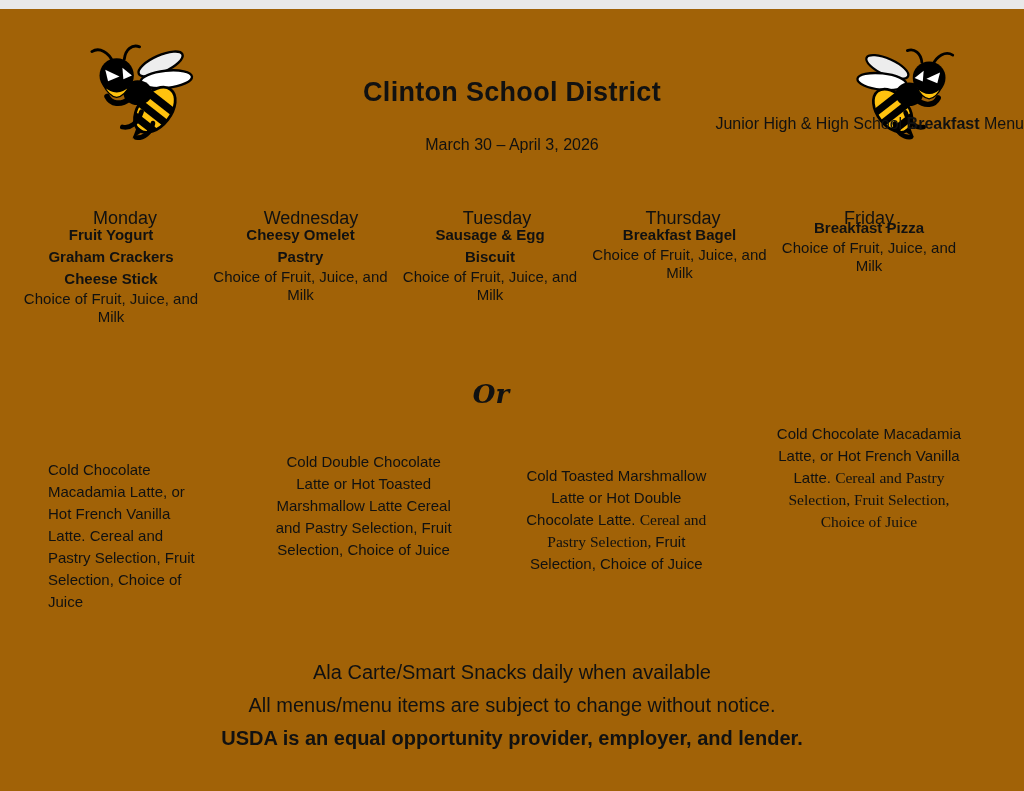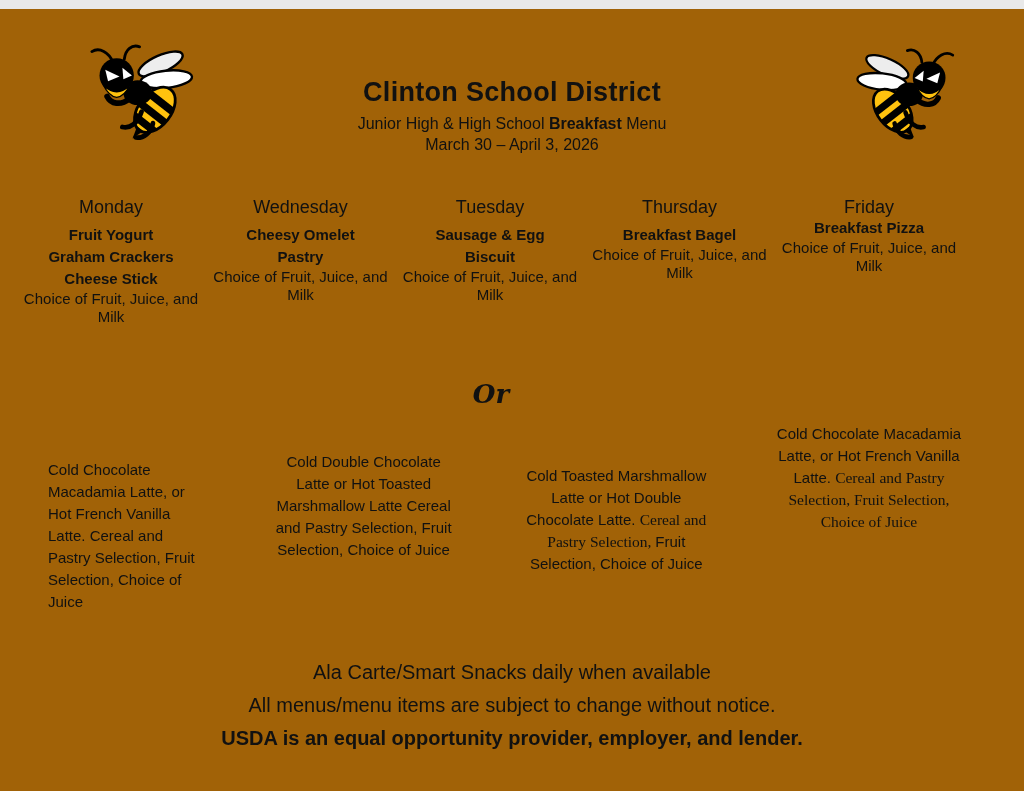--- a/index.html
+++ b/index.html
@@ -12,28 +12,28 @@
     font-family:"Liberation Sans", sans-serif;
     color:#111;
     overflow:hidden;
   }
   
   .logo { position:absolute; }
   .logo-left  { left:84px;  top:34px;  width:115px; height:105px; }
   .logo-right { left:848px; top:38px;  width:115px; height:100px; transform:scaleX(-1); }
   .header-text { position:absolute; top:68px; left:0; width:100%; text-align:center; }
   .title { font-size:27px; font-weight:600; letter-spacing:0.3px; }
-  .subtitle { font-size:16px; margin-top:7px; }
+  .subtitle { font-size:16px; margin-top:7px;text-align:right; }
   .subtitle .b { font-weight:bold; }
   .daterange { font-size:16px; margin-top:3px; }
 
   
   .row { position:absolute; left:18px; width:944px; display:flex; justify-content:space-between; align-items:flex-start; }
   .col { width:186px; text-align:center; }
-  .headers { top:188px; }
+  .headers { top:199px;justify-content:flex-end; }
   .day-name { font-size:18px; }
   .meals1 { top:215px; }
   .meals1 .col:nth-child(5) { margin-top:-7px; }
   .meal-name { font-weight:bold; font-size:15px; line-height:22px; white-space:pre-line; }
   .meal-note { font-size:15px; line-height:18px; }
 
   .or-label {
     position:absolute; top:370px; left:398px; width:186px;
     text-align:center; font-size:26px; font-style:italic; font-weight:600;
     font-family:"DejaVu Serif", serif;

